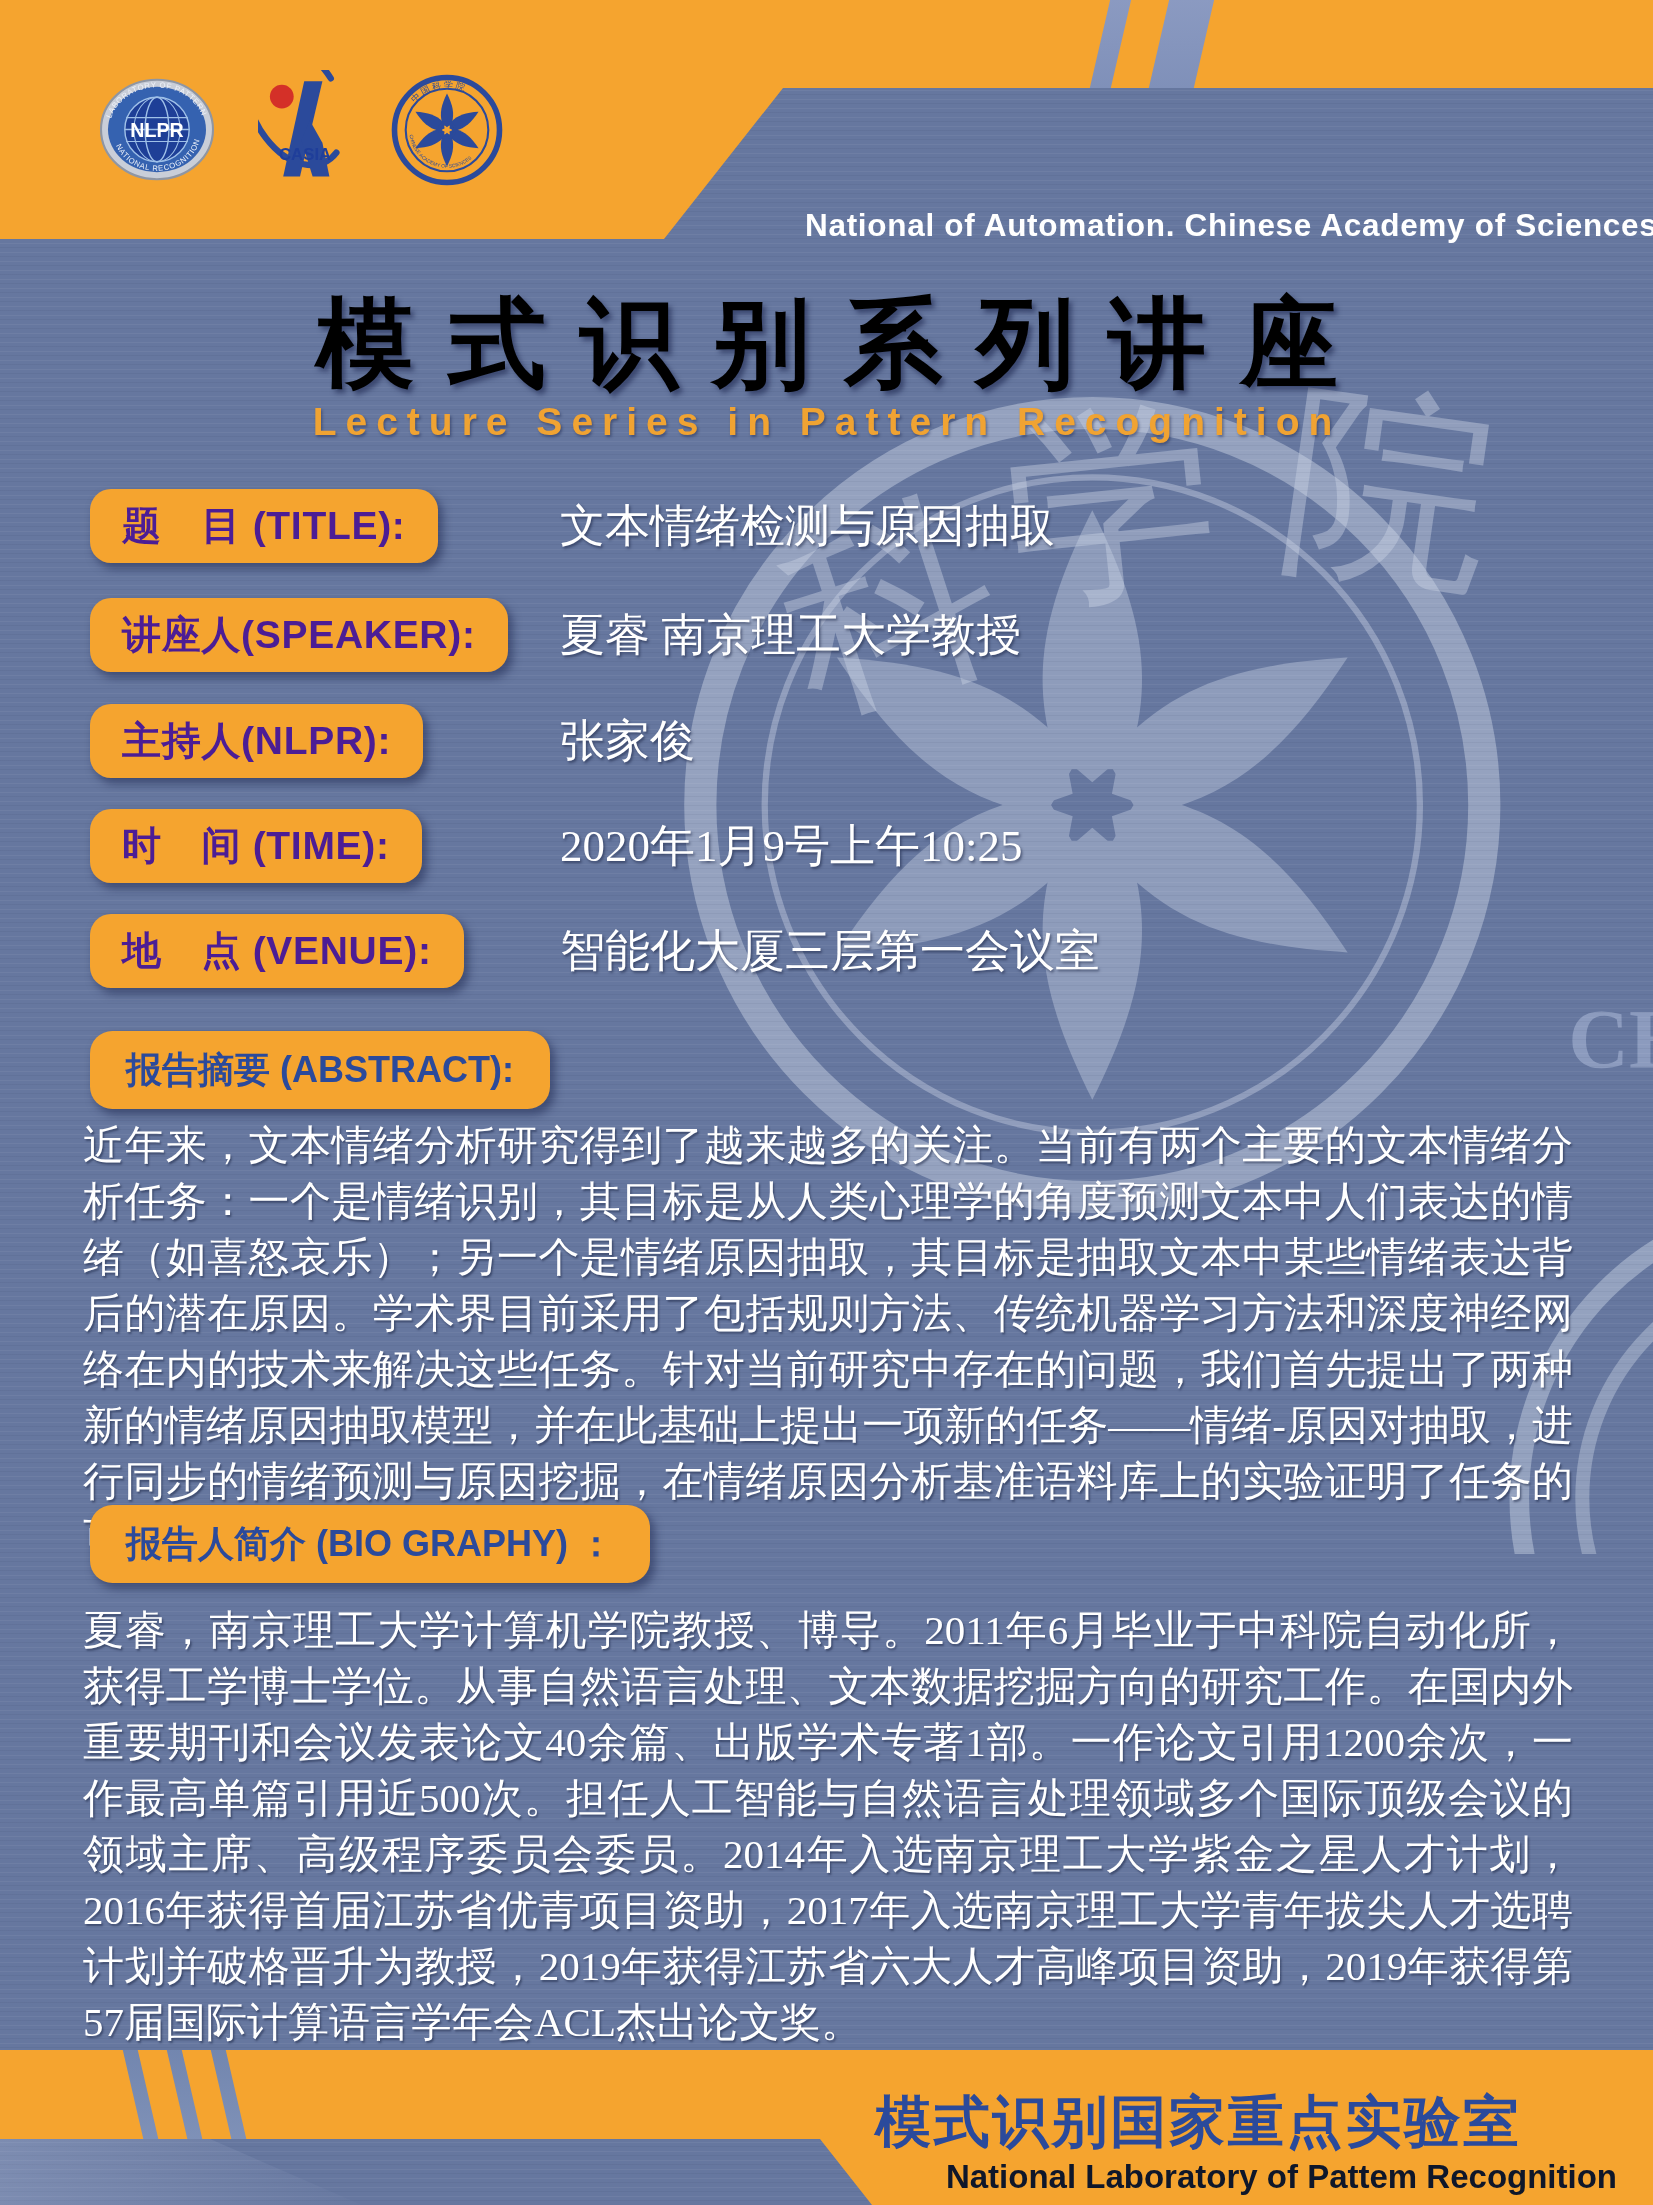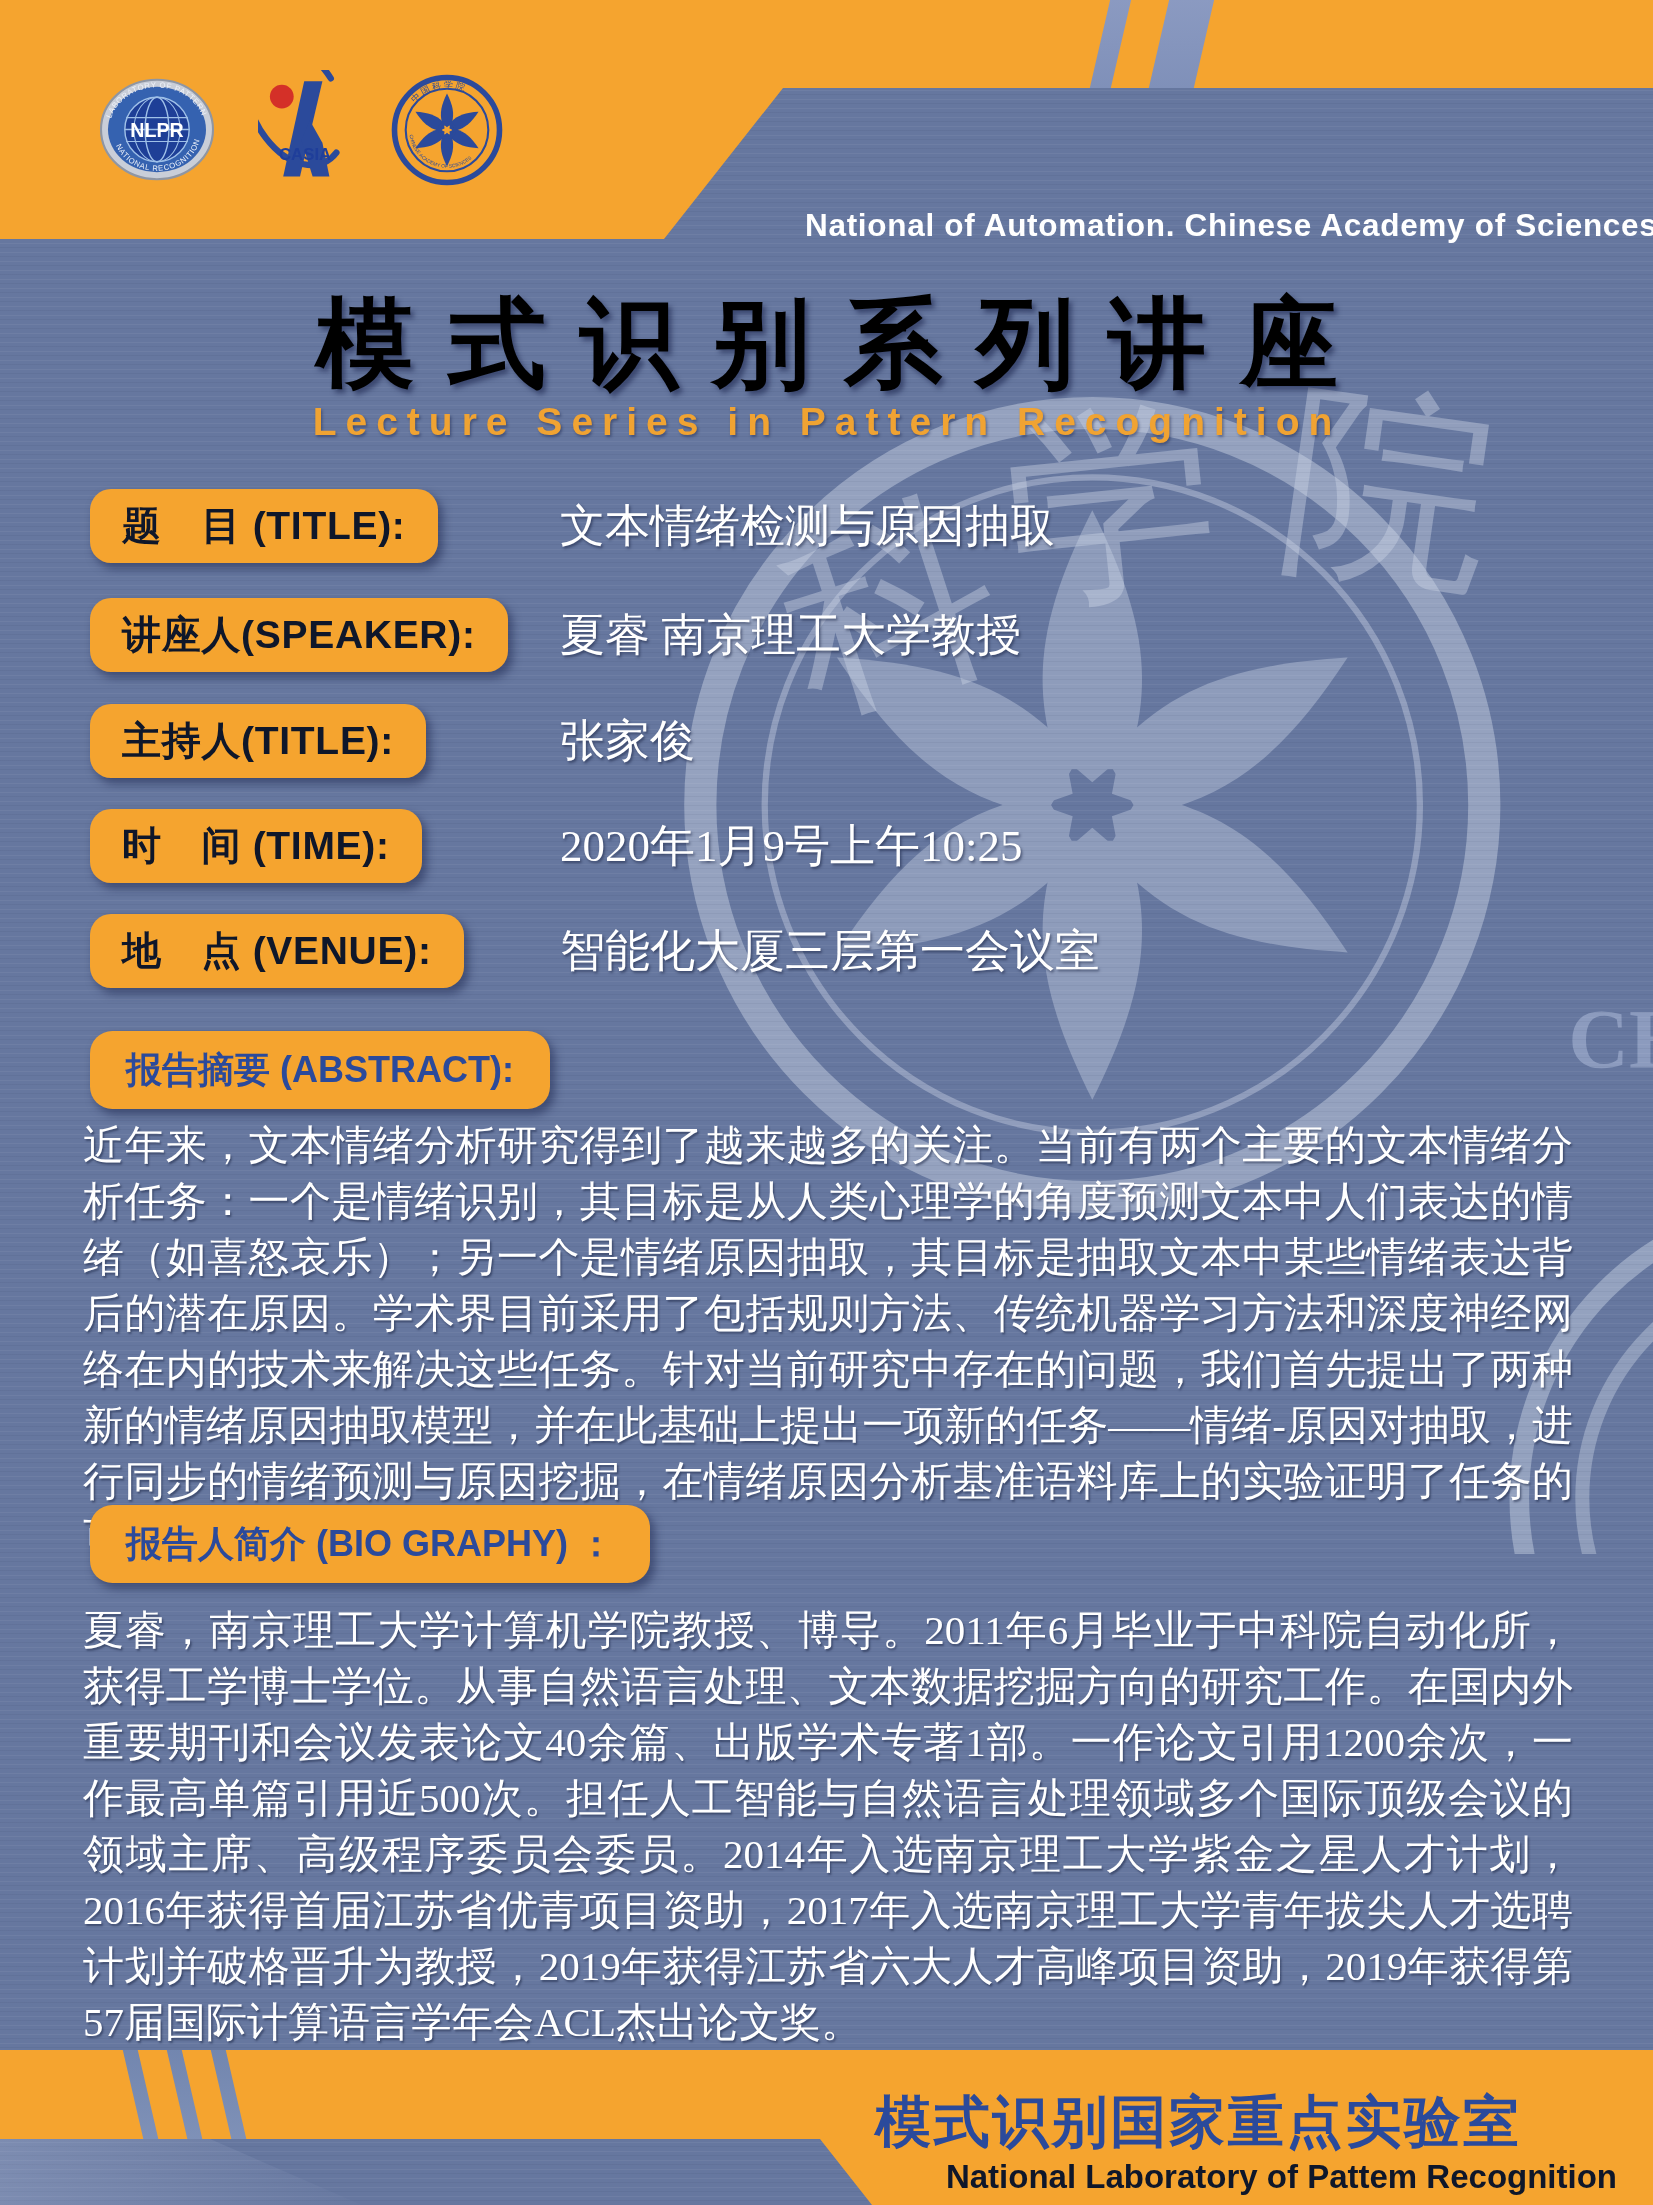--- a/index.html
+++ b/index.html
@@ -47,21 +47,21 @@
     font-size:98px;font-weight:bold;color:#000000;letter-spacing:34px;text-indent:34px;white-space:nowrap;
     text-shadow:3.5px 4.2px 4.9px rgba(25,35,75,.55);}
   .title-en{position:absolute;top:400px;left:0;width:1654px;text-align:center;
     font-size:39px;font-weight:bold;color:#F0A332;letter-spacing:9px;white-space:nowrap;
     text-shadow:1.4px 2.1px 2.8px rgba(25,35,75,.45);}
   
   .info-row{position:absolute;left:0;width:1654px;height:74px;}
   .pill{position:absolute;left:90px;top:0;height:100%;display:flex;align-items:center;
     padding:0 32px;border-radius:21px;background:#F5A42F;
     box-shadow:4.2px 5.6px 8.4px rgba(25,35,75,.5);
-    font-weight:bold;color:#0f172a;font-size:39px;letter-spacing:0.7px;white-space:nowrap;}
+    font-weight:bold;color:#4c1d95;font-size:39px;letter-spacing:0.7px;white-space:nowrap;}
   .value{position:absolute;left:560px;top:0;height:100%;display:flex;align-items:center;
     font-family:"Liberation Serif","DejaVu Serif",serif;
     font-size:45px;color:#ffffff;white-space:nowrap;
     text-shadow:1.4px 2.1px 2.8px rgba(20,30,60,.55);}
   .r1{top:489px;} .r2{top:598px;} .r3{top:704px;} .r4{top:809px;} .r5{top:914px;}
   .sec-pill{position:absolute;left:90px;height:78px;display:flex;align-items:center;
     padding:0 36px;border-radius:22.4px;background:#F5A42F;
     box-shadow:4.2px 5.6px 8.4px rgba(25,35,75,.5);
     font-weight:bold;color:#2B4A9B;font-size:36px;white-space:nowrap;}
   .abs-pill{top:1031px;}
@@ -179,21 +179,21 @@
 
   <div class="info-row r1">
     <div class="pill">题　目 (TITLE):</div>
     <div class="value">文本情绪检测与原因抽取</div>
   </div>
   <div class="info-row r2">
     <div class="pill">讲座人(SPEAKER):</div>
     <div class="value">夏睿 南京理工大学教授</div>
   </div>
   <div class="info-row r3">
-    <div class="pill">主持人(TITLE):</div>
+    <div class="pill">主持人(NLPR):</div>
     <div class="value">张家俊</div>
   </div>
   <div class="info-row r4">
     <div class="pill">时　间 (TIME):</div>
     <div class="value">2020年1月9号上午10:25</div>
   </div>
   <div class="info-row r5">
     <div class="pill">地　点 (VENUE):</div>
     <div class="value">智能化大厦三层第一会议室</div>
   </div>

